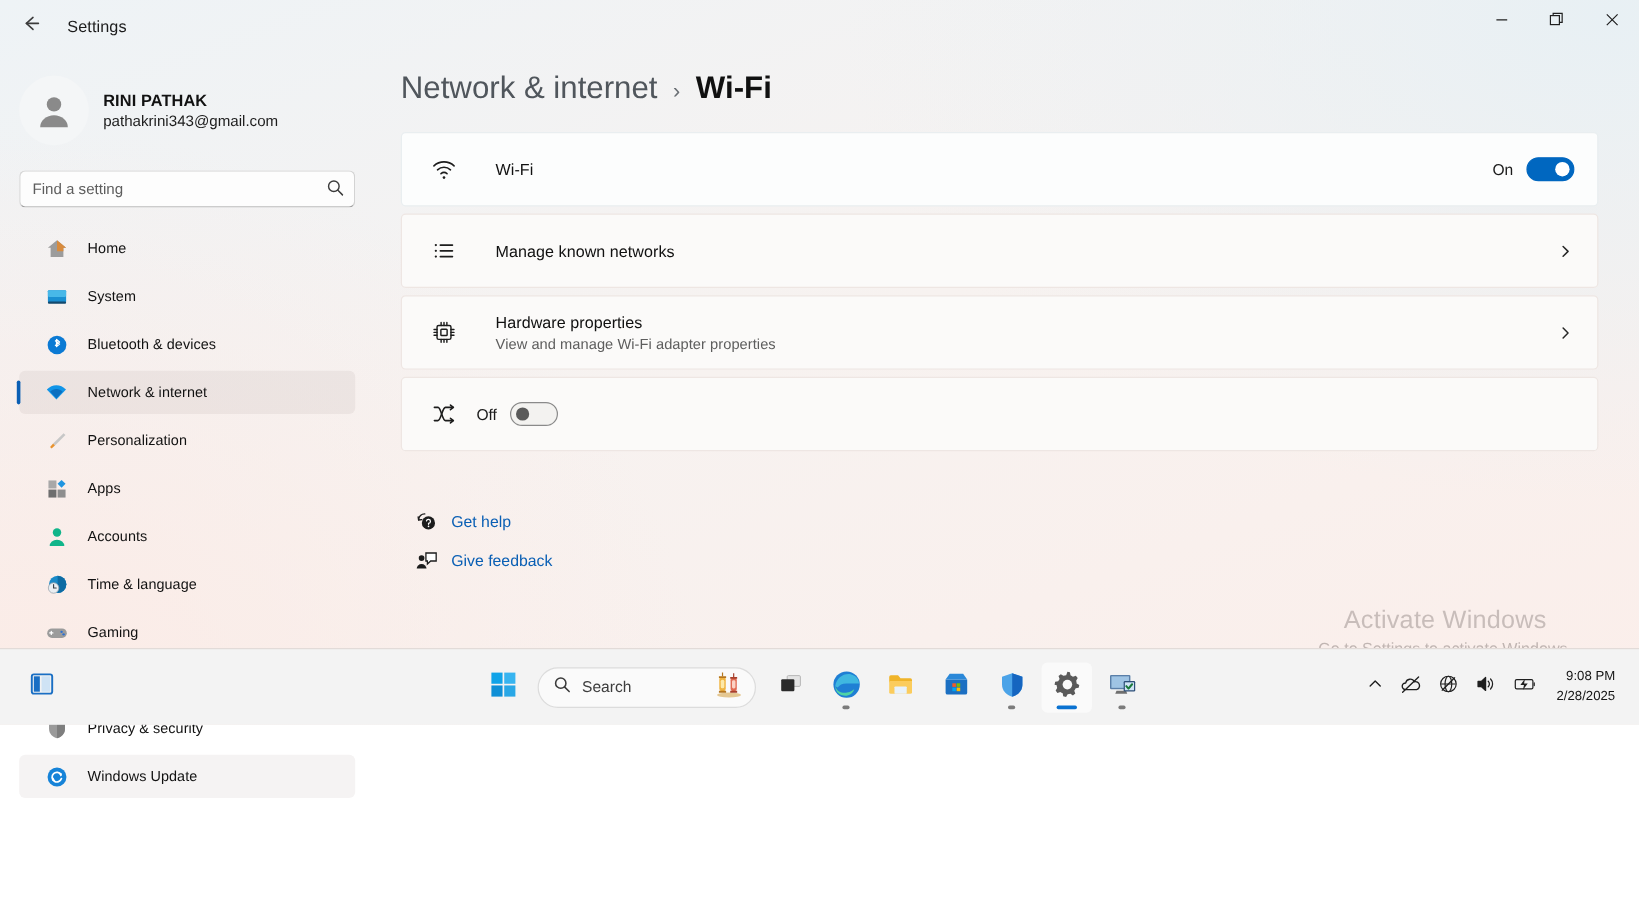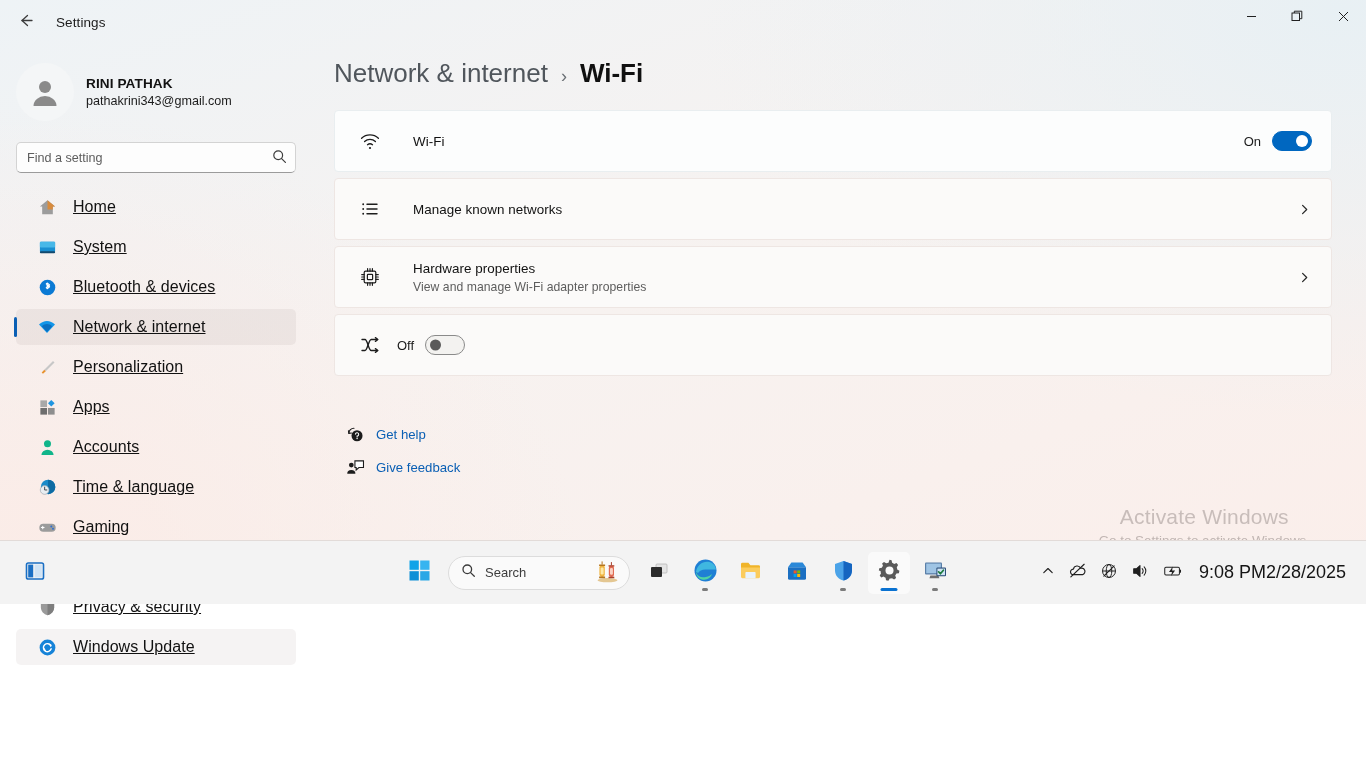--- a/index.html
+++ b/index.html
@@ -106,21 +106,21 @@
     left: -2px; top: 8px;
     width: 3px; height: 20px;
     border-radius: 2px; background: #0a5fb4;
   }
   .nav-ico {
     width: 22px; height: 22px; flex: 0 0 22px;
     display: flex; align-items: center; justify-content: center;
   }
   .nav-label {
     margin-left: 15px;
-    font-size: 16px; color: #111; letter-spacing: .05px; text-decoration: underline;
+    font-size: 12px; color: #111; letter-spacing: .05px;
   }
 
   
   #content {
     position: absolute; top: 44px; left: 312px;
     width: 1054px; height: 660px;
     overflow: hidden;
   }
   .crumb {
     margin: 14px 0 0 22px;
@@ -237,24 +237,24 @@
     position: absolute; right: 10px;
     display: flex; align-items: center; gap: 1px;
   }
   .tray-btn {
     height: 40px; border-radius: 5px; padding: 0 6px;
     display: flex; align-items: center; justify-content: center;
     cursor: pointer; color: #1f1f1f;
   }
   .clock {
     text-align: right; line-height: 1.42;
-    font-size: 18px; color: #151515;
+    font-size: 11px; color: #151515;
     padding: 0 10px 0 8px; border-radius: 5px;
     cursor: pointer; height: 42px;
-    display: flex; flex-direction: row; justify-content: center; align-items: center;
+    display: flex; flex-direction: column; justify-content: center;
   }
 </style>
 </head>
 <body>
 
 <div id="app">
 
   <div id="titlebar">
     <div class="back-btn">
       <span>

